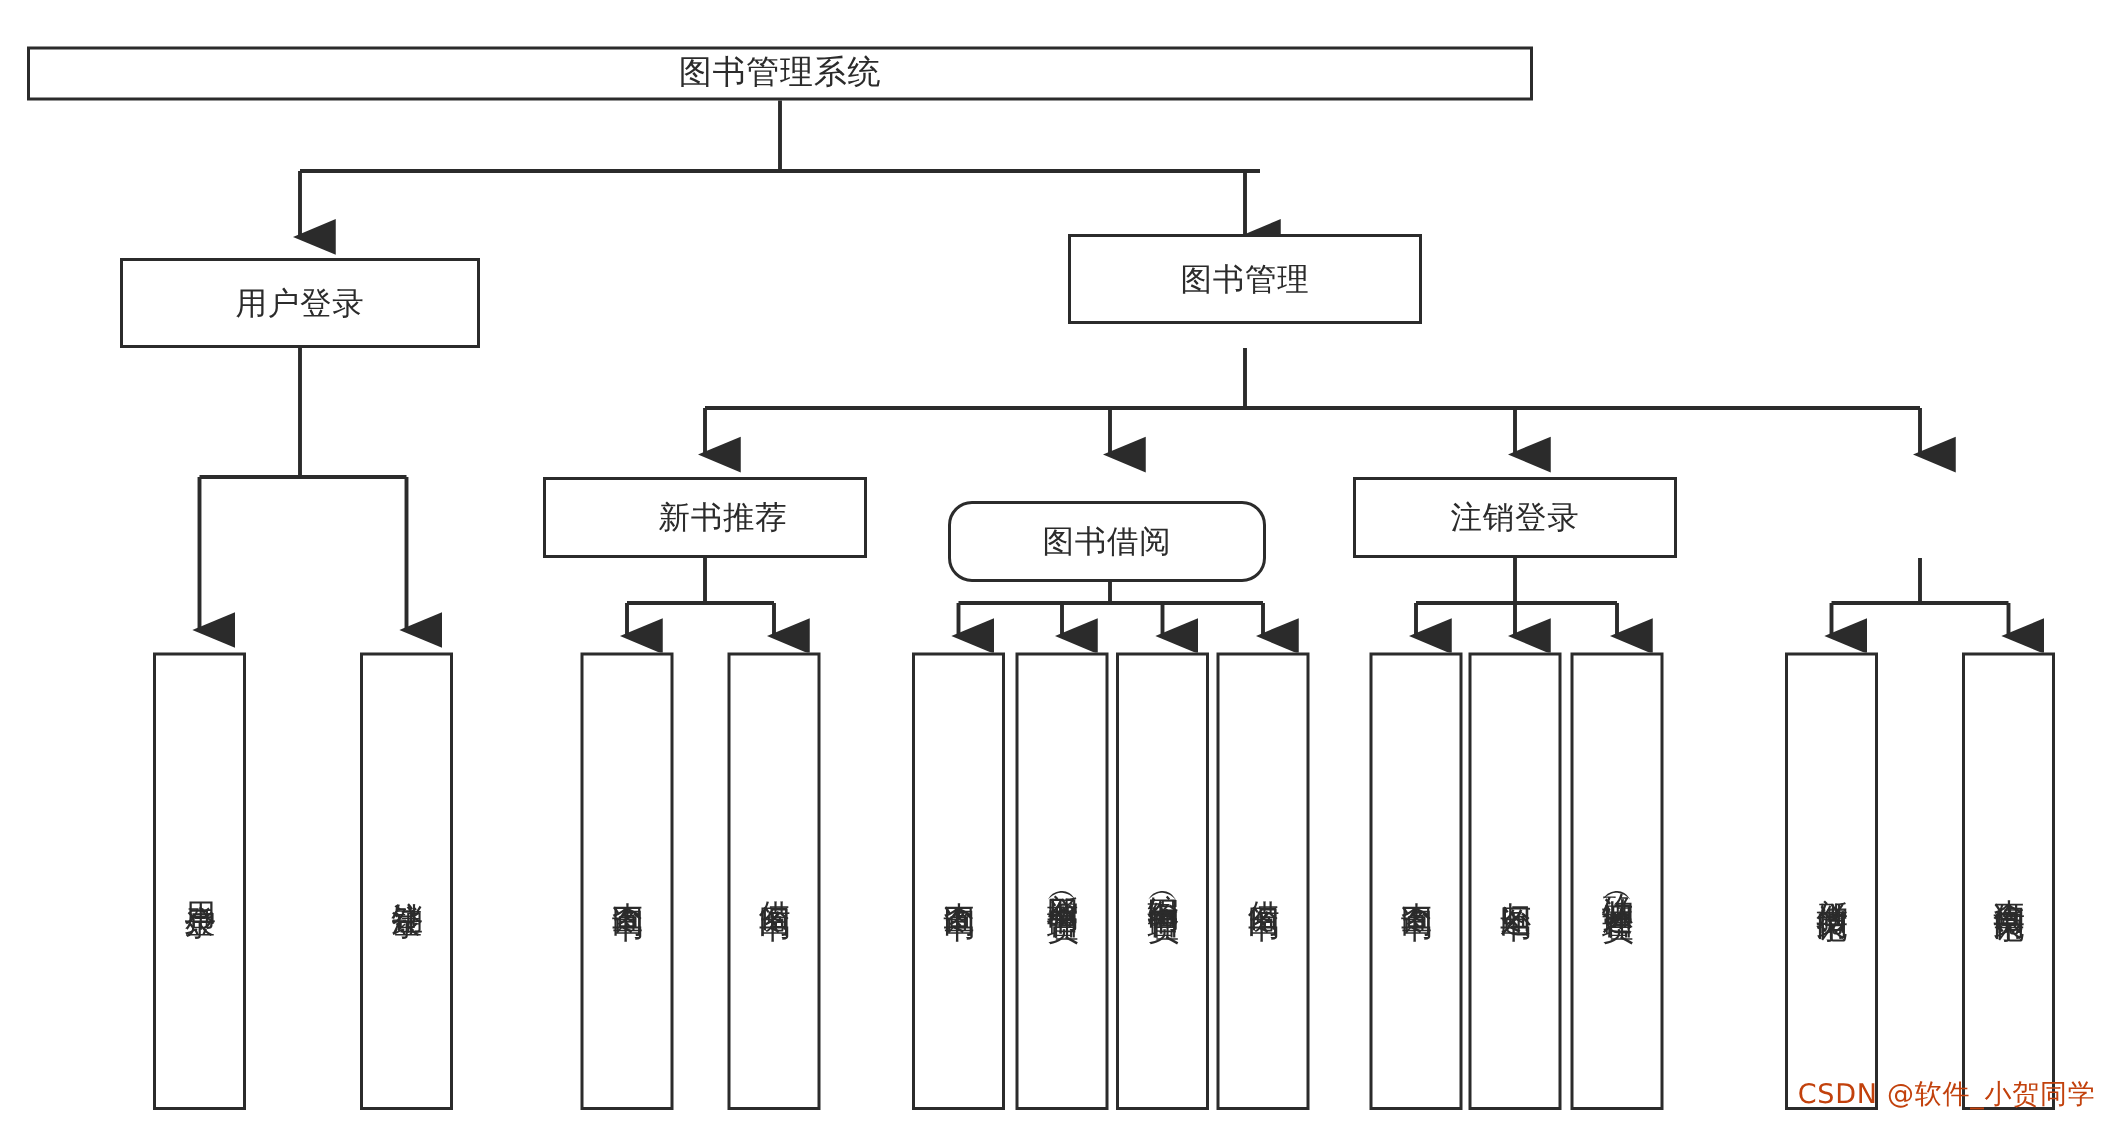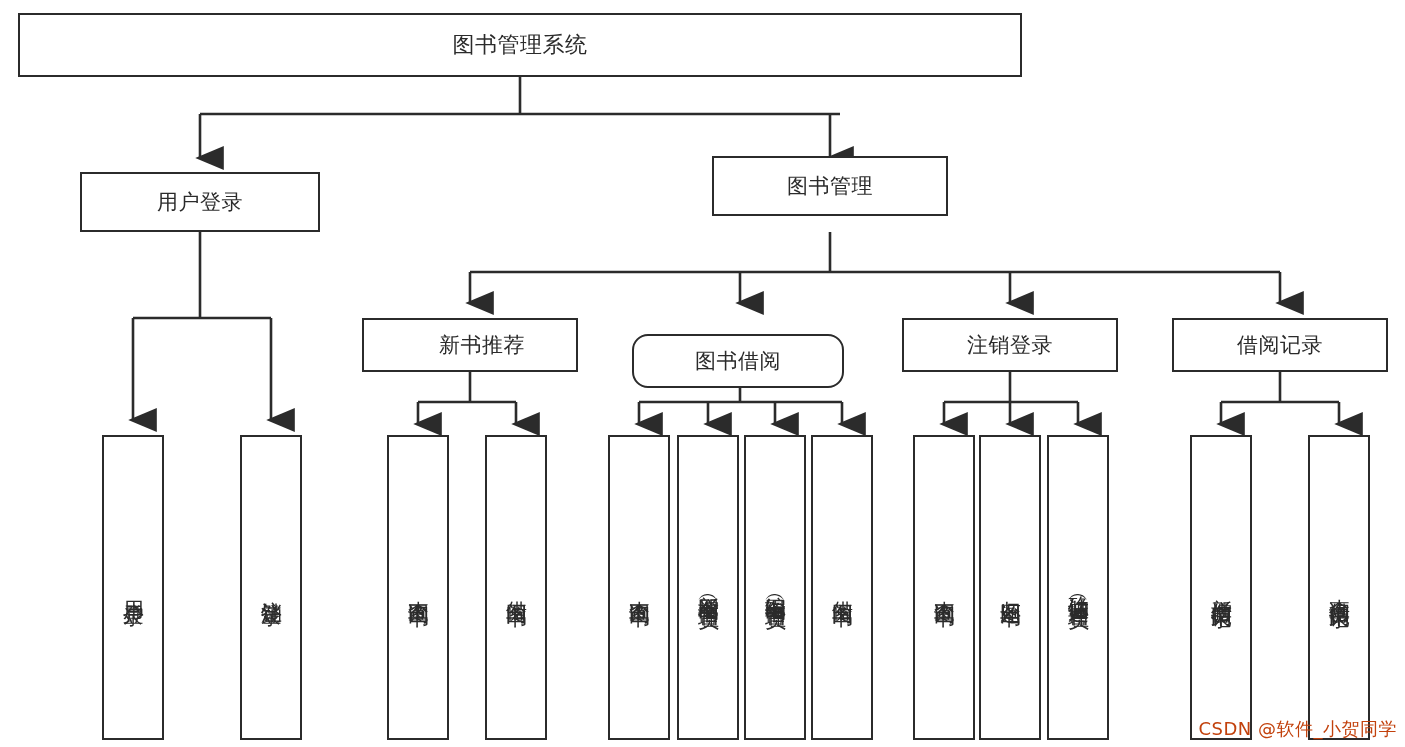--- a/index.html
+++ b/index.html
@@ -119,42 +119,39 @@
       <path d="M 1010 402 L 1010 424" marker-end="url(#arrow)"></path>
       <path d="M 1078 402 L 1078 424" marker-end="url(#arrow)"></path>
 
       <path d="M 1280 372 L 1280 402"></path>
       <path d="M 1221 402 L 1339 402"></path>
       <path d="M 1221 402 L 1221 424" marker-end="url(#arrow)"></path>
       <path d="M 1339 402 L 1339 424" marker-end="url(#arrow)"></path>
     </g>
   </svg>
 
-  <div class="node h root" style="left:18px; top:13px; width:1004px; height:64px;">
+  <div class="node h root" style="left:18px; top:31px; width:1004px; height:36px;">
     <span class="label">图书管理系统</span>
   </div>
 
   <div class="node h" style="left:80px; top:172px; width:240px; height:60px;">
     <span class="label">用户登录</span>
   </div>
   <div class="node h" style="left:712px; top:156px; width:236px; height:60px;">
     <span class="label">图书管理</span>
   </div>
 
   <div class="node h" style="left:362px; top:318px; width:216px; height:54px;padding-left:24px;">
     <span class="label">新书推荐</span>
   </div>
   <div class="node h" style="left:632px; top:334px; width:212px; height:54px;border-radius:16px;">
     <span class="label">图书借阅</span>
   </div>
   <div class="node h" style="left:902px; top:318px; width:216px; height:54px;">
     <span class="label">注销登录</span>
-  </div>
-  <div class="node h" style="left:1172px; top:318px; width:216px; height:54px;">
-    <span class="label">借阅记录</span>
   </div>
 
   <div class="node v" style="left:102px; top:435px; width:62px; height:305px;">
     <span class="label">用户登录</span>
   </div>
   <div class="node v" style="left:240px; top:435px; width:62px; height:305px;">
     <span class="label">注销登录</span>
   </div>
 
   <div class="node v" style="left:387px; top:435px; width:62px; height:305px;">

